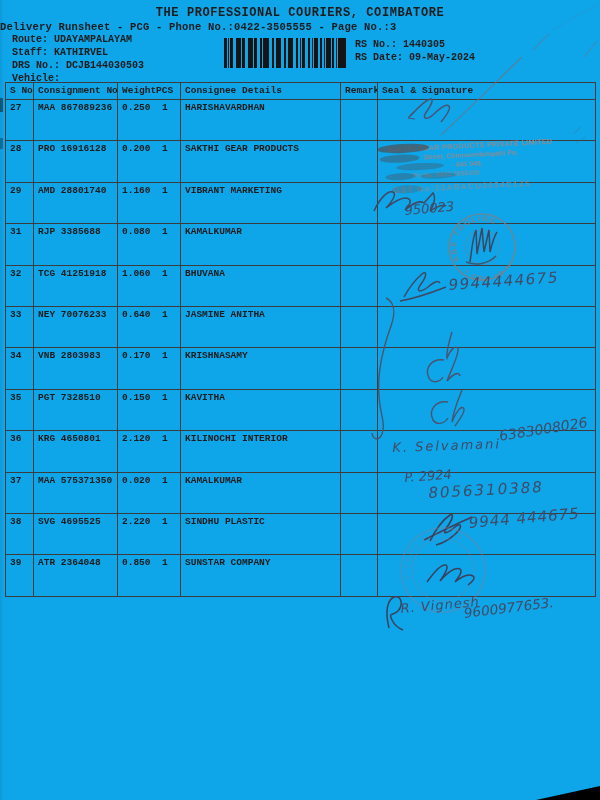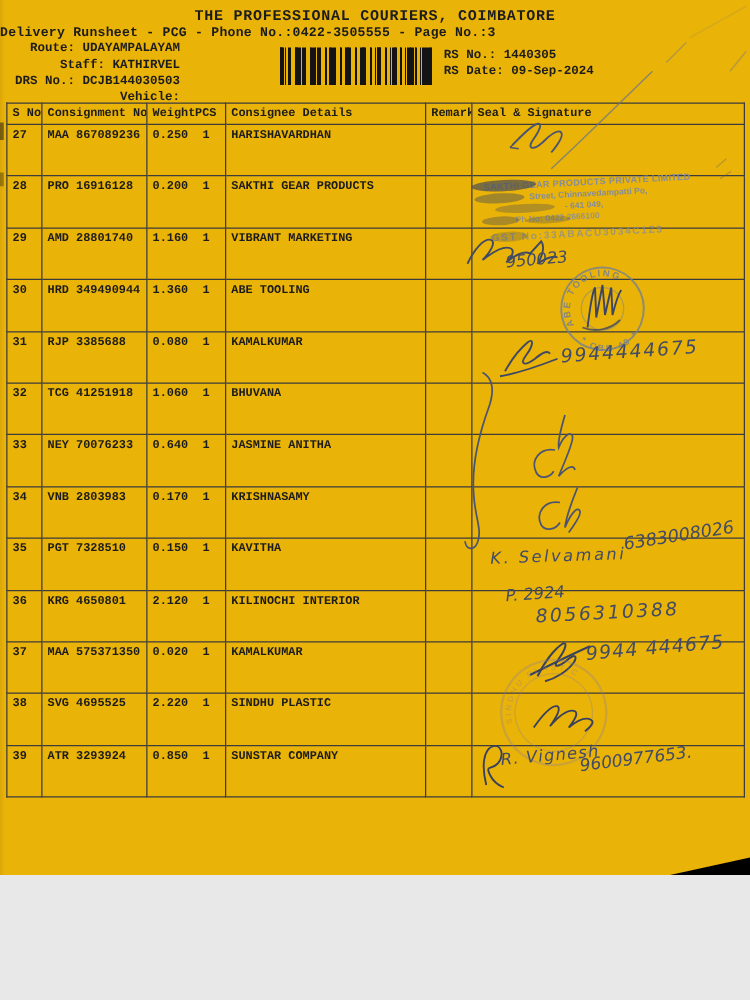--- a/index.html
+++ b/index.html
@@ -1,26 +1,26 @@
 <!DOCTYPE html>
 <html><head>
 <meta charset="utf-8">
 <style>
   html,body{margin:0;padding:0;background:#e8e8e8;}
-  .page{position:relative;width:600px;height:700px;background:#eab308;overflow:hidden;
+  .page{position:relative;width:600px;height:800px;background:#0ea5e9;overflow:hidden;
         font-family:"Liberation Mono",monospace;color:#1c1c1c;}
   .edge-left{position:absolute;left:0;top:0;width:4px;height:100%;
         background:linear-gradient(90deg,rgba(0,0,0,.07),rgba(0,0,0,0));}
   .edge-mark{position:absolute;left:0;width:3px;background:rgba(20,20,20,.5);}
 
   .title{position:absolute;top:6px;left:0;right:0;text-align:center;
         font-weight:700;font-size:12px;letter-spacing:.6px;}
   .subtitle{position:absolute;top:21px;left:0;right:0;text-align:left;
         font-weight:700;font-size:10.5px;letter-spacing:.2px;}
-  .meta-left{position:absolute;top:33px;left:12px;font-weight:700;font-size:10px;line-height:13px;text-align:right;}
+  .meta-left{position:absolute;top:33px;left:12px;font-weight:700;font-size:10px;line-height:13px;}
   .meta-right{position:absolute;top:38px;left:355px;font-weight:700;font-size:10px;line-height:13px;}
   .barcode{position:absolute;left:224px;top:38px;width:124px;height:30px;
         background:
           repeating-linear-gradient(90deg,#141414 0 2px,transparent 2px 6px),
           repeating-linear-gradient(90deg,#141414 0 1px,transparent 1px 4px),
           repeating-linear-gradient(90deg,#141414 0 3px,transparent 3px 13px);}
 
   table.sheet{position:absolute;left:5px;top:82px;width:590px;border-collapse:collapse;
         table-layout:fixed;font-weight:700;font-size:9.5px;}
   table.sheet th,table.sheet td{border:1px solid #3c3c3c;vertical-align:top;
@@ -54,21 +54,21 @@
     <div><span>Route:</span> <span>UDAYAMPALAYAM</span></div>
     <div><span>Staff:</span> <span>KATHIRVEL</span></div>
     <div><span>DRS No.:</span> <span>DCJB144030503</span></div>
     <div><span>Vehicle:</span></div>
   </div>
 
   <div class="barcode"></div>
 
   <div class="meta-right">
     <div><span>RS No.:</span> <span>1440305</span></div>
-    <div><span>RS Date:</span> <span>09-Sep-2024</span></div>
+    <div><span>RS Date:</span> <span>09-May-2024</span></div>
   </div>
 
   <table class="sheet">
     <colgroup>
       <col style="width:28px">
         <col style="width:84px">
         <col style="width:63px">
       <col style="width:160px">
         <col style="width:37px">
         <col style="width:218px">
@@ -102,28 +102,20 @@
         </tr>
         <tr>
           <td>29</td>
           <td>AMD 28801740</td>
           <td class="wp"><span>1.160</span><span class="pcs">1</span></td>
           <td class="cons">VIBRANT MARKETING</td>
           <td></td>
           <td></td>
         </tr>
         <tr>
-          <td>30</td>
-          <td>HRD 349490944</td>
-          <td class="wp"><span>1.360</span><span class="pcs">1</span></td>
-          <td class="cons">ABE TOOLING</td>
-          <td></td>
-          <td></td>
-        </tr>
-        <tr>
           <td>31</td>
           <td>RJP 3385688</td>
           <td class="wp"><span>0.080</span><span class="pcs">1</span></td>
           <td class="cons">KAMALKUMAR</td>
           <td></td>
           <td></td>
         </tr>
         <tr>
           <td>32</td>
           <td>TCG 41251918</td>
@@ -175,21 +167,21 @@
         <tr>
           <td>38</td>
           <td>SVG 4695525</td>
           <td class="wp"><span>2.220</span><span class="pcs">1</span></td>
           <td class="cons">SINDHU PLASTIC</td>
           <td></td>
           <td></td>
         </tr>
         <tr>
           <td>39</td>
-          <td>ATR 3293924</td>
+          <td>ATR 2364048</td>
           <td class="wp"><span>0.850</span><span class="pcs">1</span></td>
           <td class="cons">SUNSTAR COMPANY</td>
           <td></td>
           <td></td>
         </tr>
       </tbody>
   </table>
 
   <svg class="overlay" viewBox="0 0 600 800">
     <defs>

